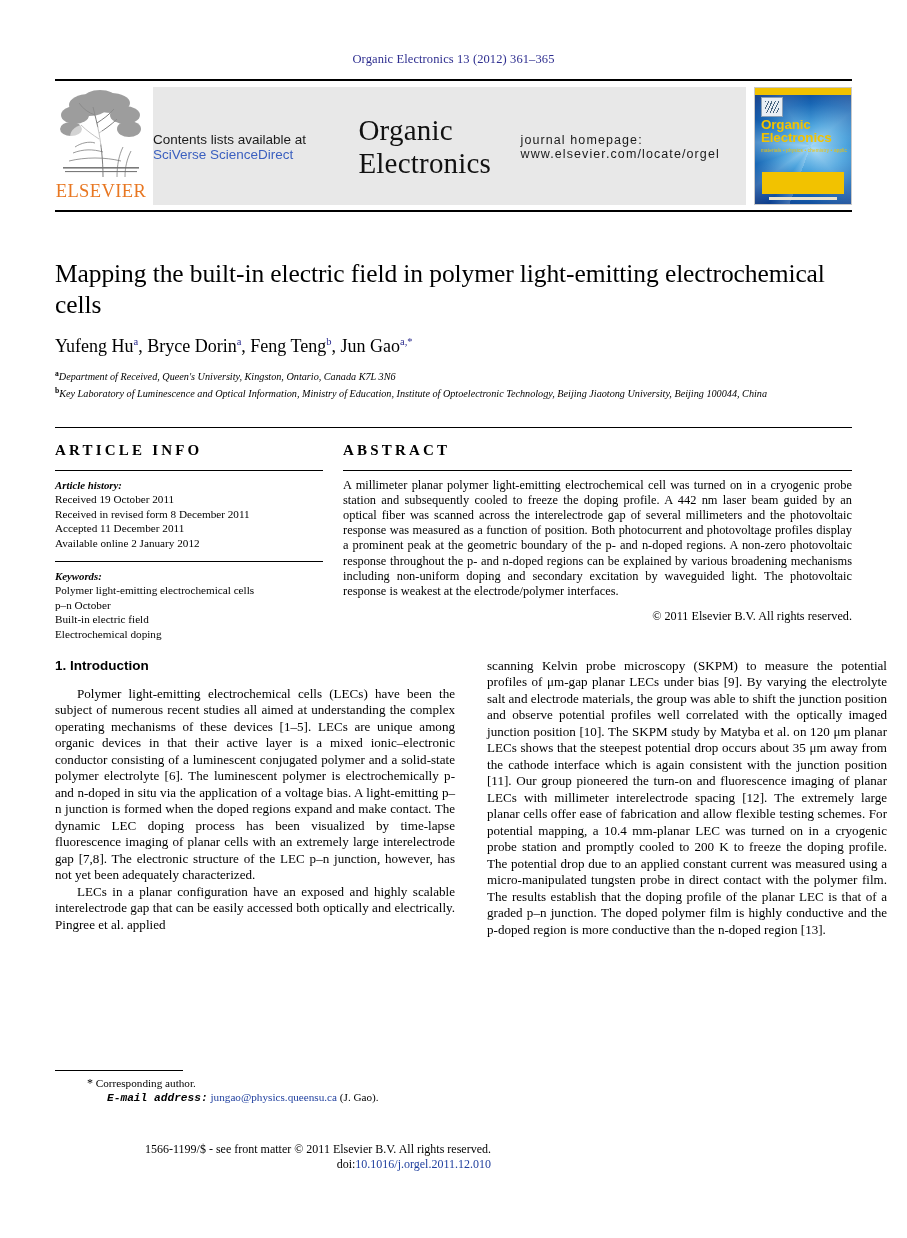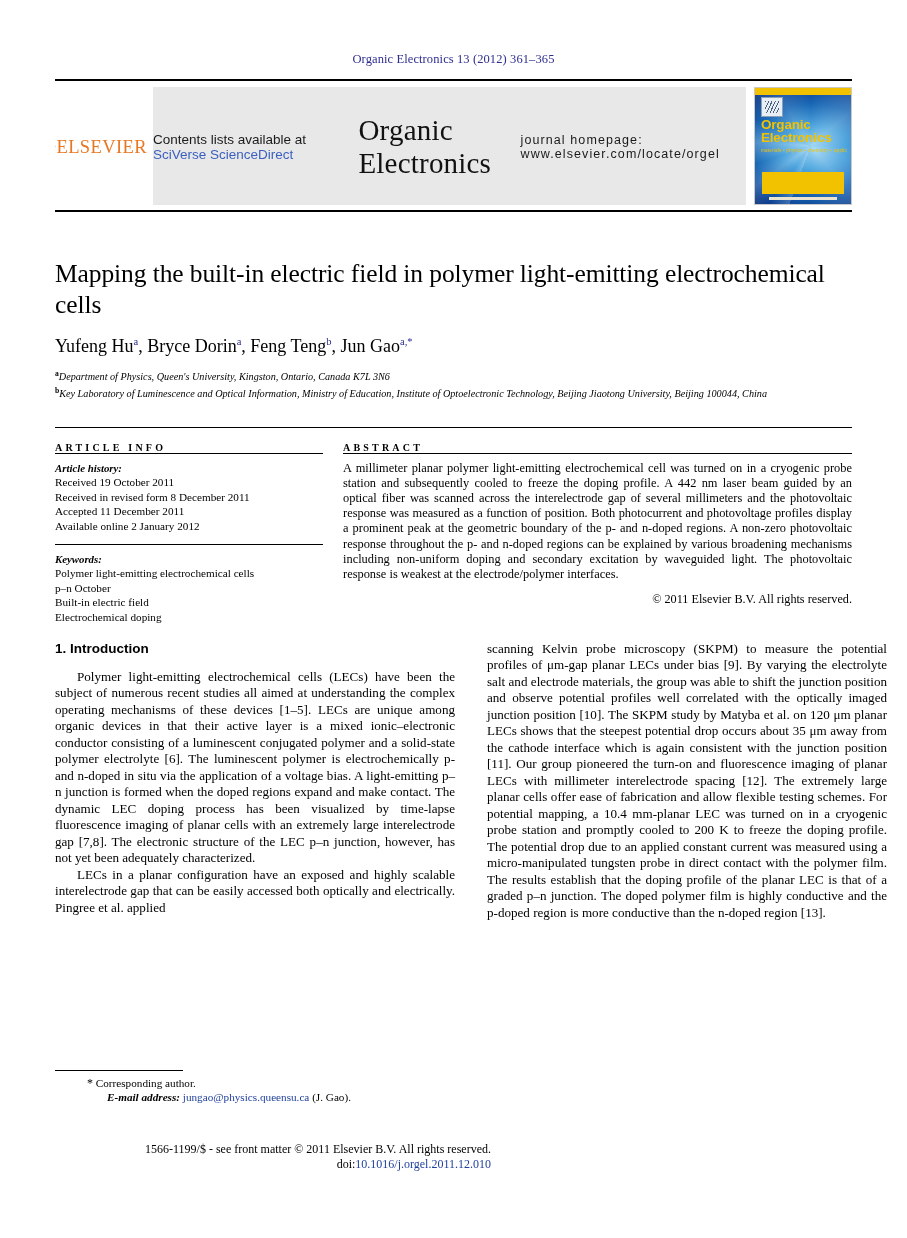--- a/index.html
+++ b/index.html
@@ -40,21 +40,21 @@
     padding: 6px 0 5px 0;
     display: flex;
     align-items: stretch;
     height: 118px;
     box-sizing: content-box;
   }
   .elsevier-logo {
     width: 92px;
     flex: 0 0 92px;
     display: flex;
-    flex-direction: row;
+    flex-direction: column;
     align-items: center;
     justify-content: flex-start;
     padding-top: 2px;
   }
   .elsevier-tree {
     width: 84px;
     height: 92px;
     display: block;
   }
   .elsevier-word {
@@ -230,23 +230,24 @@
   .col-info {
     width: 268px;
     flex: 0 0 268px;
   }
   .col-abstract {
     flex: 1 1 auto;
   }
   .sec-head {
     font-family: "Liberation Serif", serif;
     font-weight: bold;
-    font-size: 10px;
+    font-size: 15px;
     letter-spacing: 3.2px;
     color: #000;
+    margin-bottom: 11px;
   }
   .rule {
     border-top: .9px solid #000;
     margin: 0 0 7px 0;
   }
   .rule-tight { margin-top: 10px; }
   .info-label {
     font-style: italic;
     font-weight: bold;
     font-size: 10.8px;
@@ -312,21 +313,21 @@
     margin-bottom: 5px;
   }
   .fn-line {
     font-size: 11.2px;
     line-height: 14.4px;
     padding-left: 10px;
     text-indent: -10px;
     margin-left: 32px;
   }
   .fn-line .star { font-size: 12px; }
-  .fn-em { font-style: italic; font-weight: bold; }
+  .fn-em { font-style: italic; font-weight: bold; font-family: Liberation Mono, monospace; }
   .link { color: #1f3f9e; }
 
   .imprint {
     position: absolute;
     left: 61px;
     top: 1142px;
     width: 430px;
     font-size: 12px;
     line-height: 14.6px;
     text-align: right;
@@ -397,21 +398,21 @@
     </div>
   </div>
 
   <div class="article-title">Mapping the built-in electric field in polymer light-emitting electrochemical cells</div>
 
   <div class="authors">
     <span><span>Yufeng Hu</span><sup>a</sup><span>, </span></span><span><span>Bryce Dorin</span><sup>a</sup><span>, </span></span><span><span>Feng Teng</span><sup>b</sup><span>, </span></span><span><span>Jun Gao</span><sup>a,*</sup></span>
   </div>
 
   <div class="affiliations">
-    <span class="aff-line"><sup>a</sup><span>Department of Physics, Queen's University, Kingston, Ontario, Canada K7L 3N6</span></span>
+    <span class="aff-line"><sup>a</sup><span>Department of Received, Queen's University, Kingston, Ontario, Canada K7L 3N6</span></span>
     <span class="aff-line"><sup>b</sup><span>Key Laboratory of Luminescence and Optical Information, Ministry of Education, Institute of Optoelectronic Technology, Beijing Jiaotong University, Beijing 100044, China</span></span>
   </div>
 
   <div class="info-abstract">
 
     <div class="col-info">
       <div class="sec-head">ARTICLE INFO</div>
       <div class="rule"></div>
       <div class="info-label">Article history:</div>
       <div class="info-list">

